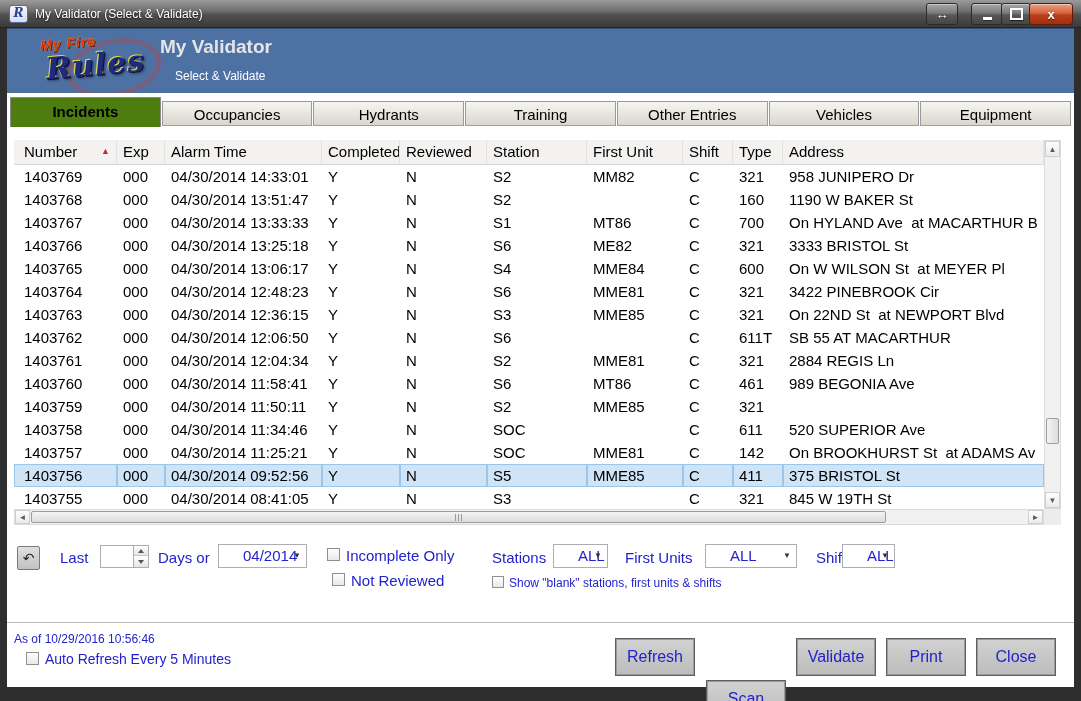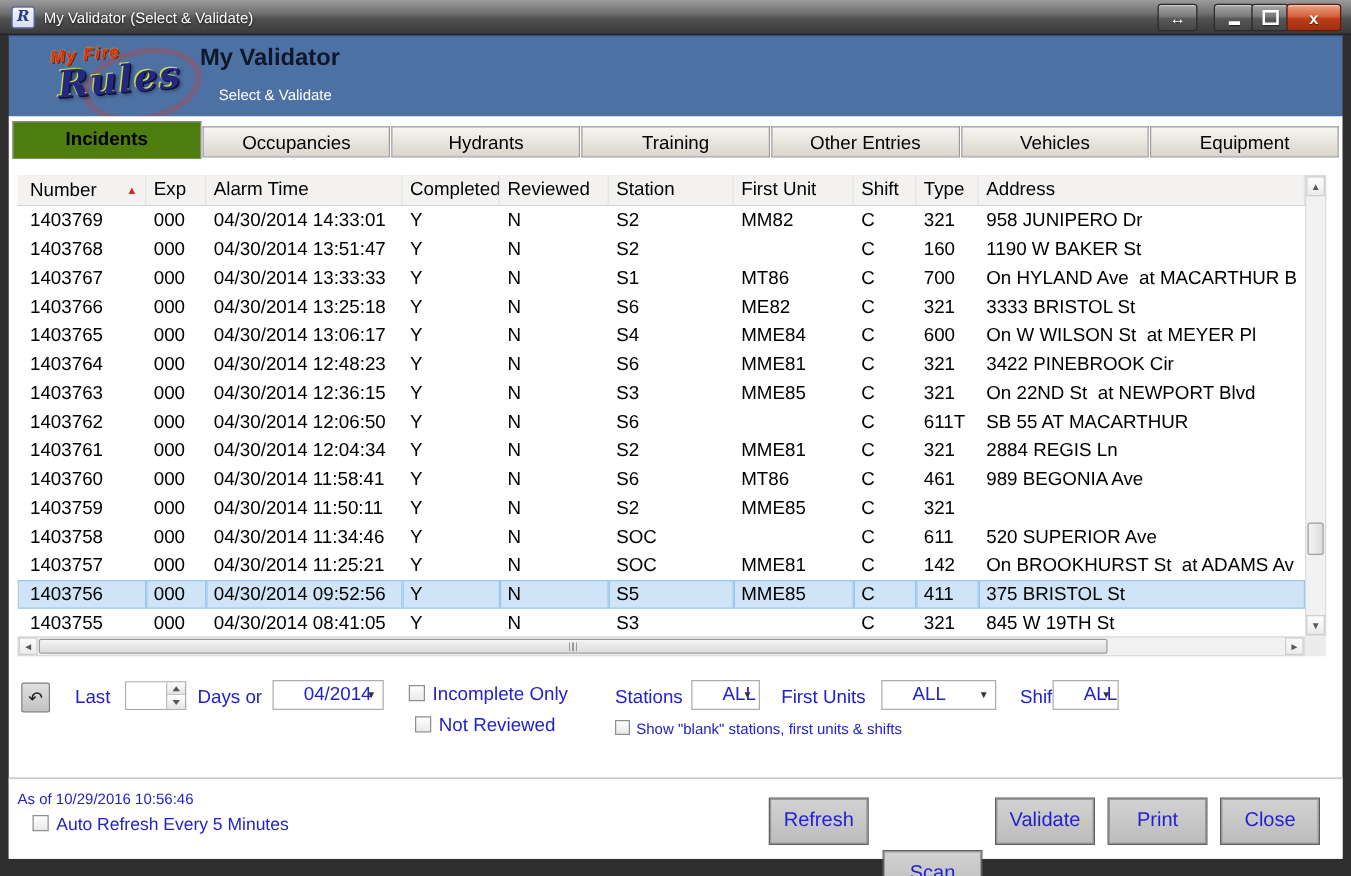--- a/index.html
+++ b/index.html
@@ -60,21 +60,21 @@
     position:absolute;left:8px;top:2px;
     font:italic bold 14px "Liberation Sans",sans-serif;color:#d92f12;
     text-shadow:0 0 1px #ffe24a,1px 1px 0 #5c1206;transform:rotate(-5deg);letter-spacing:1px;
   }
   .logo-rules{
     position:absolute;left:14px;top:14px;
     font:italic bold 30px "DejaVu Serif",serif;color:#23297e;
     text-shadow:-1px -1px 0 #cfd94e,1px 1px 0 #0c1036,2px 2px 3px rgba(0,0,0,.45);
     transform:rotate(-5deg);letter-spacing:1px;
   }
-  .header-title{position:absolute;left:153px;top:7px;color:#0f172a;font-size:19px;font-weight:bold;}
+  .header-title{position:absolute;left:153px;top:7px;color:#e5e5e5;font-size:19px;font-weight:bold;}
   .header-subtitle{position:absolute;left:168px;top:40px;color:#fff;font-size:12px;}
   
   .content{
     position:absolute;top:93px;left:7px;width:1067px;height:594px;background:#fff;
   }
   
   .tabstrip{position:absolute;top:4px;left:3px;right:2px;height:30px;display:flex;}
   .tab{
     flex:1;margin-top:4px;height:25px;line-height:25px;text-align:center;
     background:linear-gradient(#f7f5f1,#dad6cd);
@@ -90,21 +90,21 @@
   .tgrid{position:absolute;top:0;left:0;width:1030px;}
   .thead,.trow{
     display:grid;
     grid-template-columns:103px 48px 157px 78px 87px 100px 96px 50px 50px 1fr;
   }
   .thead{height:24px;background:#f3f2f1;border-bottom:1px solid #d6d6d6;}
   .hcell{
     font-size:15px;line-height:23px;color:#000;padding-left:6px;
     border-right:1px solid #e2e2e2;white-space:nowrap;overflow:hidden;cursor:default;
   }
-  .hcell.first{padding-left:10px;display:flex;justify-content:space-between;align-items:center;}
+  .hcell.first{padding-left:10px;display:flex;justify-content:space-between;align-items:flex-start;}
   .sort-arrow{color:#c03028;font-size:9px;margin-right:6px;}
   .trow{height:23px;background:#fff;}
   .tcell{
     font-size:15px;line-height:23px;color:#000;padding-left:6px;
     white-space:pre;overflow:hidden;
   }
   .trow .tcell:first-child,.hcell:first-child{padding-left:10px;}
   .trow.selected{background:var(--selected-row-bg,#cfe4f7);}
   .trow.selected .tcell{box-shadow:inset 0 0 0 1px #9ec6e8;}
   

